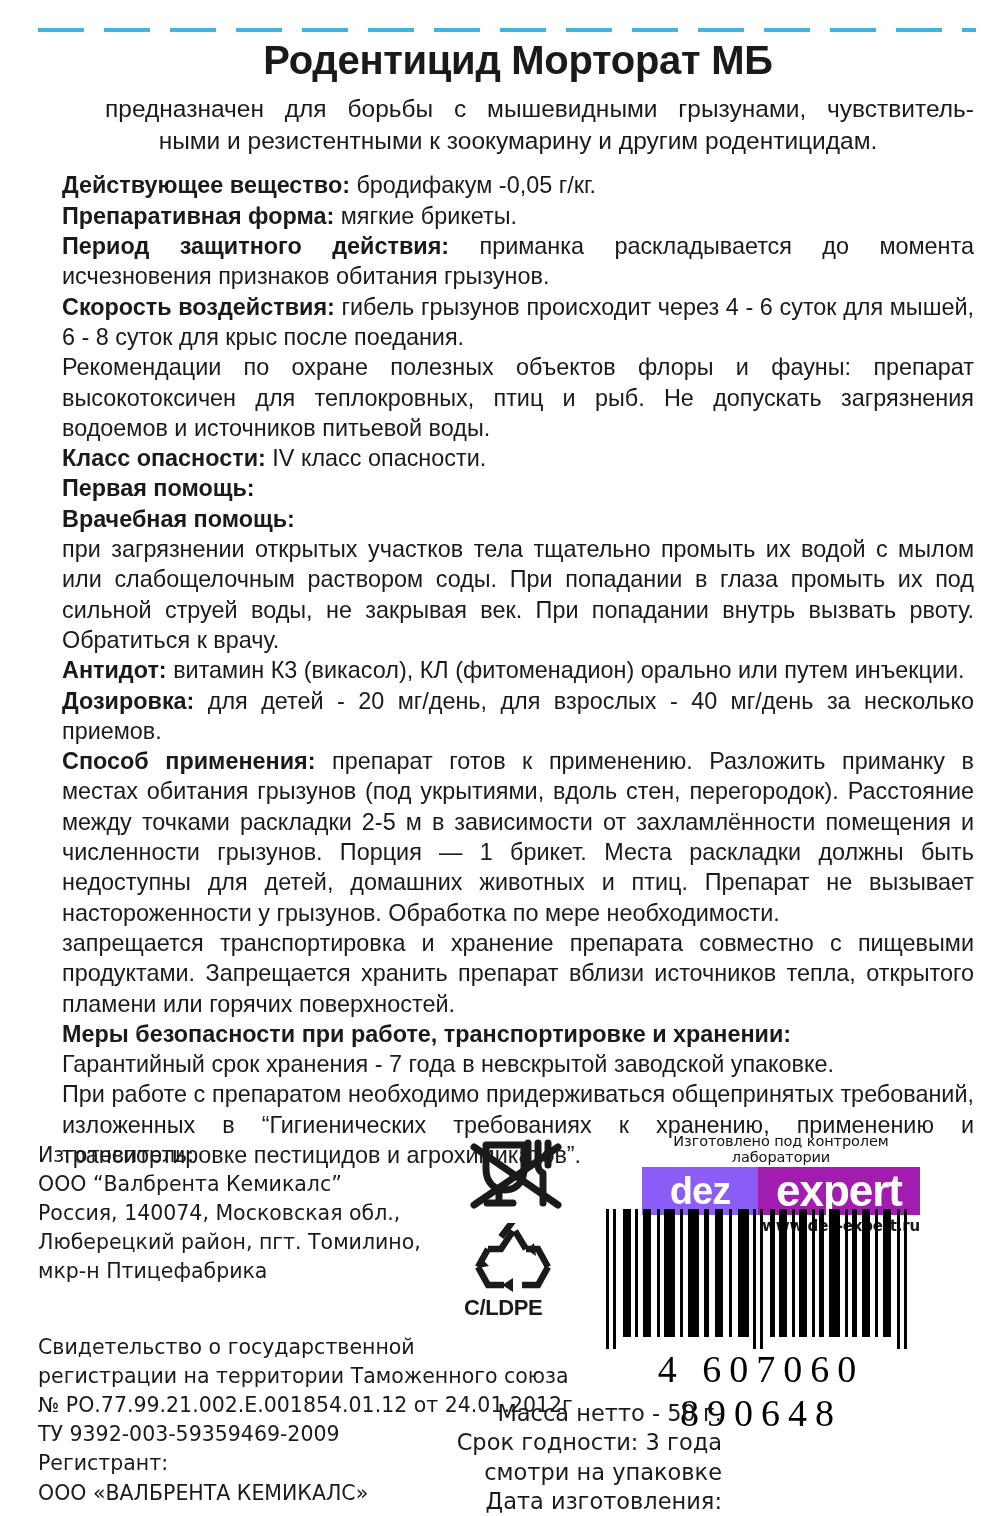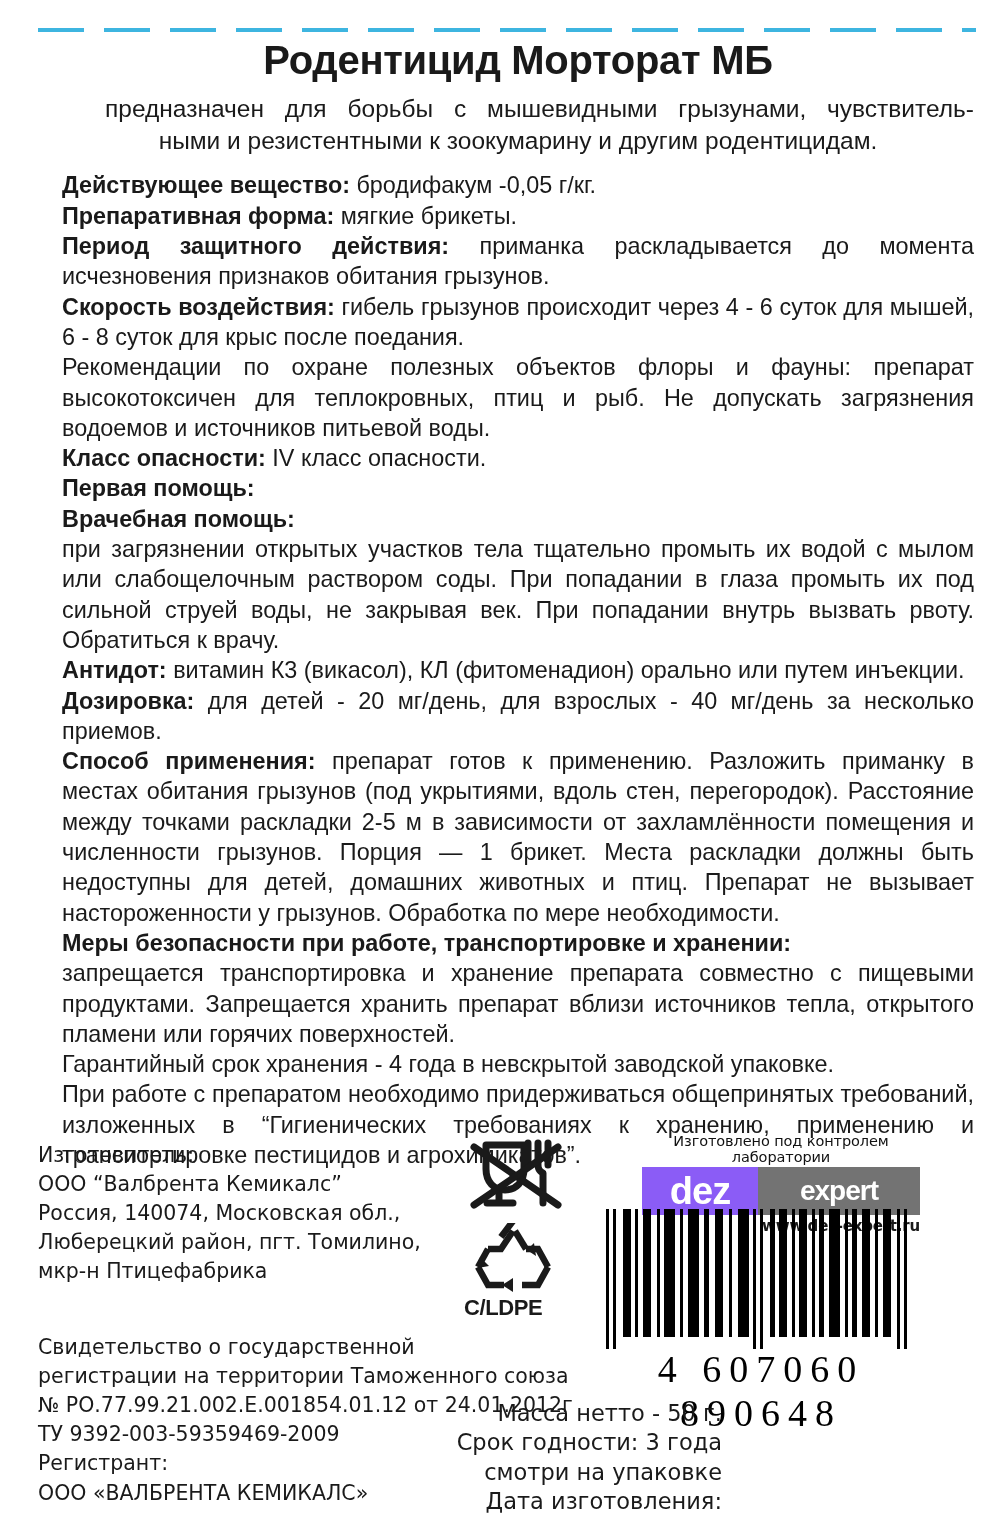--- a/index.html
+++ b/index.html
@@ -144,25 +144,25 @@
     background: #8b5cf6;
     flex: 0 0 116px;
     color: #ffffff;
     font-weight: 700;
     font-size: 38px;
     line-height: 48px;
     text-align: center;
     letter-spacing: -1px;
   }
   .logo-expert {
-    background: #737373;
+    background: #a21caf;
     flex: 1 1 auto;
     color: #ffffff;
     font-weight: 700;
-    font-size: 28px;
+    font-size: 44px;
     line-height: 48px;
     text-align: center;
     letter-spacing: -1px;
   }
   .logo-url {
     font-family: "DejaVu Sans", "Liberation Sans", sans-serif;
     font-size: 15px;
     font-weight: 700;
     text-align: right;
     margin-top: 2px;
@@ -220,23 +220,23 @@
     <p class="para just"><span class="lbl">Период защитного действия:</span><span> приманка раскладывается до момента исчезновения признаков обитания грызунов.</span></p>
     <p class="para just"><span class="lbl">Скорость воздействия:</span><span> гибель грызунов происходит через 4 - 6 суток для мышей, 6 - 8 суток для крыс после поедания.</span></p>
     <p class="para just"><span class="lbl"></span><span>Рекомендации по охране полезных объектов флоры и фауны: препарат высокотоксичен для теплокровных, птиц и рыб. Не допускать загрязнения водоемов и источников питьевой воды.</span></p>
     <p class="para just"><span class="lbl">Класс опасности:</span><span> IV класс опасности.</span></p>
     <p class="para"><span class="lbl">Первая помощь:</span><span></span></p>
     <p class="para"><span class="lbl">Врачебная помощь:</span><span></span></p>
     <p class="para just"><span class="lbl"></span><span>при загрязнении открытых участков тела тщательно промыть их водой с мылом или слабощелочным раствором соды. При попадании в глаза промыть их под сильной струей воды, не закрывая век. При попадании внутрь вызвать рвоту. Обратиться к врачу.</span></p>
     <p class="para just"><span class="lbl">Антидот:</span><span> витамин К3 (викасол), КЛ (фитоменадион) орально или путем инъекции.</span></p>
     <p class="para just"><span class="lbl">Дозировка:</span><span> для детей - 20 мг/день, для взрослых - 40 мг/день за несколько приемов.</span></p>
     <p class="para just"><span class="lbl">Способ применения:</span><span> препарат готов к применению. Разложить приманку в местах обитания грызунов (под укрытиями, вдоль стен, перегородок). Расстояние между точками раскладки 2-5 м в зависимости от захламлённости помещения и численности грызунов. Порция — 1 брикет. Места раскладки должны быть недоступны для детей, домашних животных и птиц. Препарат не вызывает настороженности у грызунов. Обработка по мере необходимости.</span></p>
+    <p class="para just"><span class="lbl"></span><span>запрещается транспортировка и хранение препарата совместно с пищевыми продуктами. Запрещается хранить препарат вблизи источников тепла, открытого пламени или горячих поверхностей.</span></p>
     <p class="para"><span class="lbl">Меры безопасности при работе, транспортировке и хранении:</span><span></span></p>
-    <p class="para just"><span class="lbl"></span><span>запрещается транспортировка и хранение препарата совместно с пищевыми продуктами. Запрещается хранить препарат вблизи источников тепла, открытого пламени или горячих поверхностей.</span></p>
-    <p class="para just"><span class="lbl"></span><span>Гарантийный срок хранения - 4 года в невскрытой заводской упаковке.</span></p>
+    <p class="para just"><span class="lbl"></span><span>Гарантийный срок хранения - 7 года в невскрытой заводской упаковке.</span></p>
     <p class="para just"><span class="lbl"></span><span>При работе с препаратом необходимо придерживаться общепринятых требований, изложенных в “Гигиенических требованиях к хранению, применению и транспортировке пестицидов и агрохимикатов”.</span></p>
   </div>
 </div>
 
 <div class="footer">
 
   <div class="maker-block">
     <div>Изготовитель:</div>
     <div>ООО “Валбрента Кемикалс”</div>
     <div>Россия, 140074, Московская обл.,</div>

